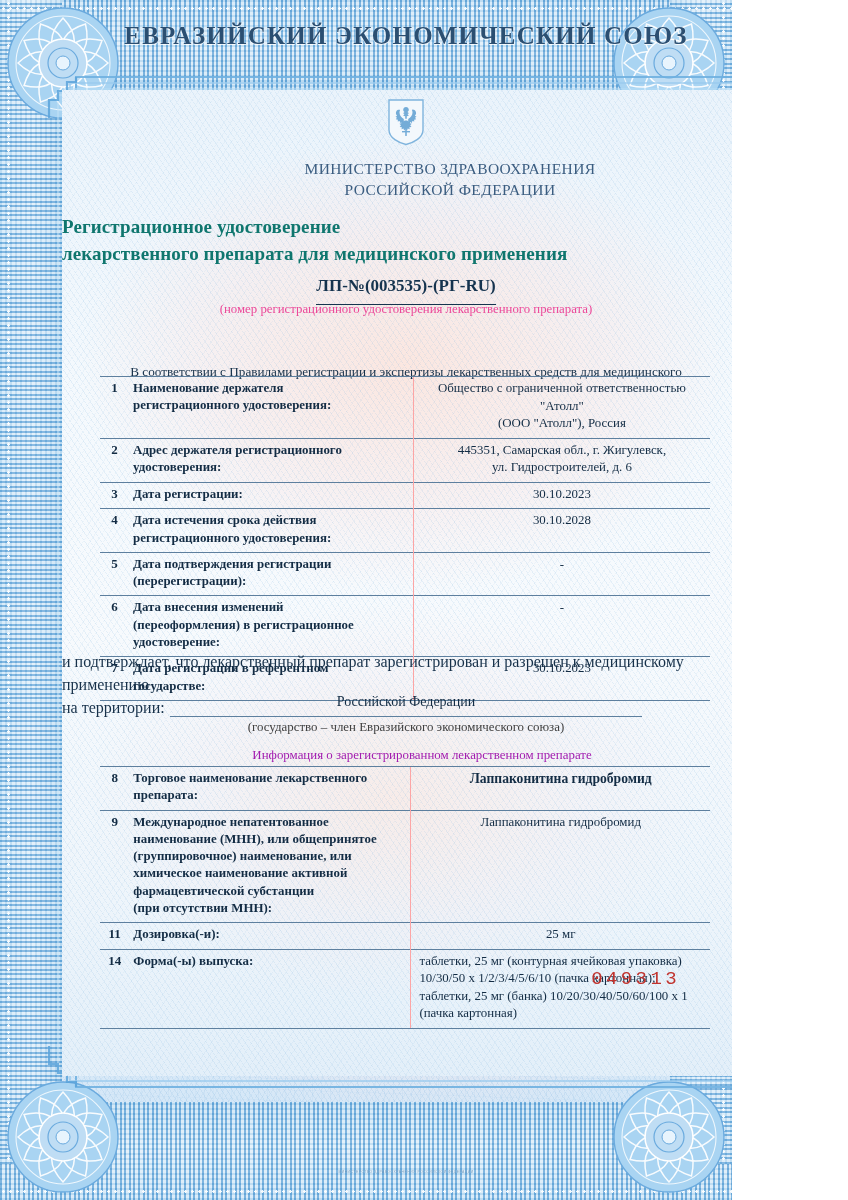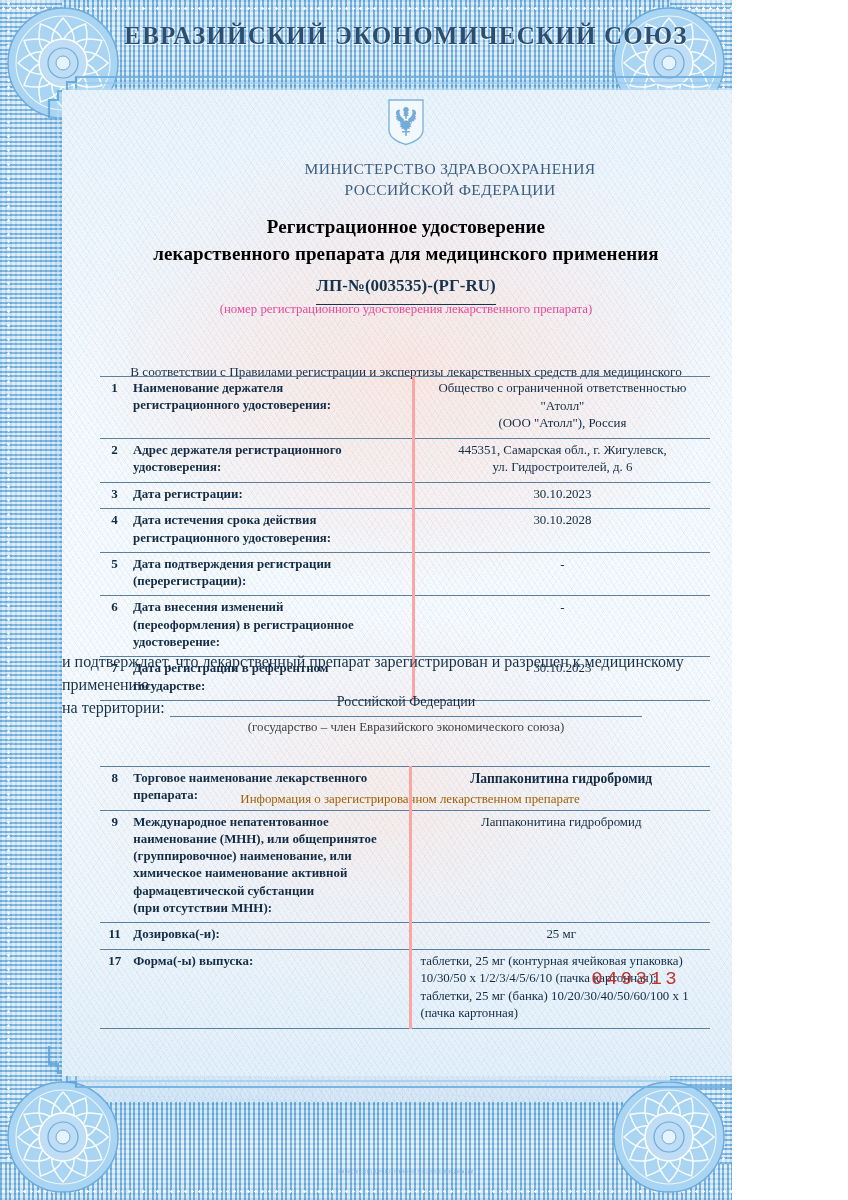--- a/index.html
+++ b/index.html
@@ -109,22 +109,22 @@
   .content{position:absolute;left:62px;top:90px;width:688px;height:986px;z-index:5;}
 
   .emblem{position:absolute;left:50%;top:8px;transform:translateX(-50%);}
 
   .ministry{
     position:absolute;left:0;top:68px;width:688px;text-align:center;
     font-size:15.5px;line-height:1.38;color:#3b5d80;letter-spacing:.4px;margin-left:44px;
   }
 
   .doctitle{
-    position:absolute;left:0;top:124px;width:688px;text-align:center;
-    font-weight:bold;font-size:19px;line-height:1.42;color:#000000;
+    position:absolute;left:0;top:124px;width:688px;text-align:left;
+    font-weight:bold;font-size:19px;line-height:1.42;color:#0f766e;
     letter-spacing:.1px;
   }
 
   .regnum{
     position:absolute;left:0;top:186px;width:688px;text-align:center;
     font-weight:bold;font-size:17px;color:#15334e;
   }
   .regnum span{border-bottom:1.6px solid #15334e;padding-bottom:9px;}
 
   .regnum-cap{
@@ -136,32 +136,32 @@
     position:absolute;left:18px;top:240px;width:652px;text-align:center;
     font-size:13.2px;line-height:1.45;color:#17314a;margin-top:32px;
   }
 
   
   .tbl{position:absolute;width:610px;left:38px;border-collapse:collapse;font-size:12.9px;color:#132c44;}
   .tbl td{vertical-align:top;padding:3px 4px 5px 4px;border-top:1px solid #5d7f9e;}
   .tbl tr:last-child td{border-bottom:1px solid #5d7f9e;}
   .c-num{width:22px;text-align:center;font-weight:bold;font-size:13px;padding-right:0;}
   .c-lbl{width:286px;font-weight:bold;line-height:1.34;margin-top:47px;}
-  .c-val{width:300px;text-align:center;line-height:1.36;border-left:3px solid #fca5a5;}
+  .c-val{width:300px;text-align:center;line-height:1.36;border-left:1px solid #fca5a5;}
   .c-val.left{text-align:left;padding-left:8px;}
   .c-val.bold{font-weight:bold;font-size:13.6px;}
 
   .tbl1{top:286px;}
   .tbl2{top:676px;}
 
   .mid1{position:absolute;left:0;top:560px;width:688px;font-size:16px;line-height:1.44;color:#17314a;}
   .country{position:absolute;left:0;top:604px;width:688px;text-align:center;font-size:14px;color:#132c44;}
   .country-rule{position:absolute;left:108px;top:626px;width:472px;border-top:1px solid #5d7f9e;}
   .country-cap{position:absolute;left:0;top:630px;width:688px;text-align:center;font-size:12.9px;color:#404040;}
-  .infocap{position:absolute;left:4px;top:658px;width:688px;text-align:center;font-size:12.9px;color:#a16207;margin-top:44px;}
+  .infocap{position:absolute;left:16px;top:658px;width:688px;text-align:center;font-size:12.9px;color:#a21caf;}
 
   .serial{
     position:absolute;right:52px;top:968px;
     font-family:"Liberation Mono",monospace;font-size:19px;letter-spacing:3.4px;
     color:#c0332e;z-index:7;
   }
 
   .microprint{
     position:absolute;left:0;bottom:26px;width:812px;text-align:center;
     font-size:3.4px;letter-spacing:.5px;color:#5a86ad;opacity:.75;z-index:6;
@@ -335,21 +335,21 @@
             <td class="c-num">9</td>
             <td class="c-lbl">Международное непатентованное<br>наименование (МНН), или общепринятое<br>(группировочное) наименование, или<br>химическое наименование активной<br>фармацевтической субстанции<br>(при отсутствии МНН):</td>
             <td class="c-val">Лаппаконитина гидробромид</td>
           </tr>
           <tr>
             <td class="c-num">11</td>
             <td class="c-lbl">Дозировка(-и):</td>
             <td class="c-val">25 мг</td>
           </tr>
           <tr>
-            <td class="c-num">17</td>
+            <td class="c-num">14</td>
             <td class="c-lbl">Форма(-ы) выпуска:</td>
             <td class="c-val left">таблетки, 25 мг (контурная ячейковая упаковка)<br>10/30/50 х 1/2/3/4/5/6/10 (пачка картонная);<br>таблетки, 25 мг (банка) 10/20/30/40/50/60/100 х 1<br>(пачка картонная)</td>
           </tr>
         </tbody>
     </table>
   </div>
 
   <div class="serial">049313</div>
   <div class="microprint">МИНИСТЕРСТВО ЗДРАВООХРАНЕНИЯ РОССИЙСКОЙ ФЕДЕРАЦИИ</div>
 </div>

